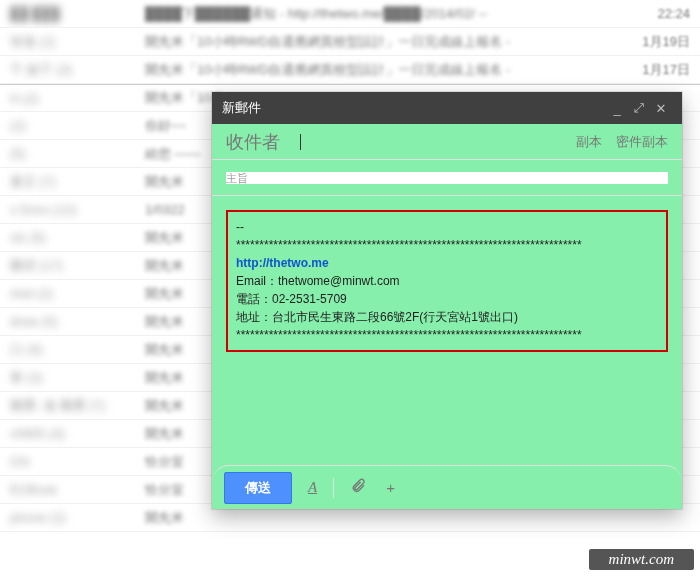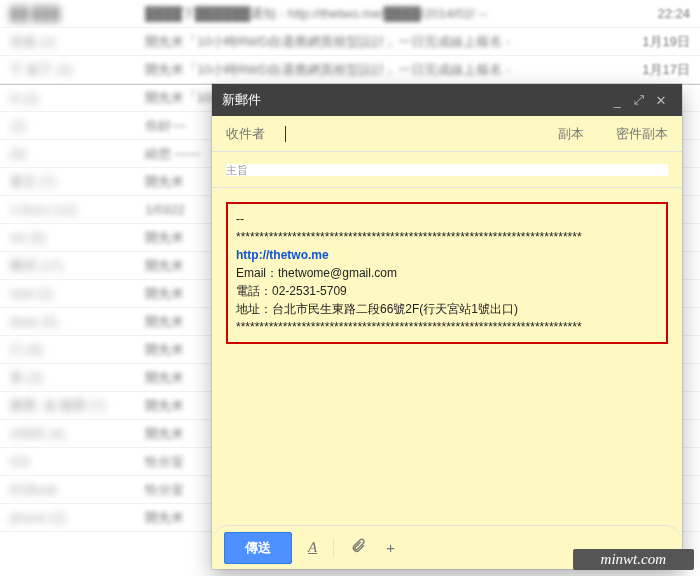--- a/index.html
+++ b/index.html
@@ -7,24 +7,24 @@
   .inbox { position: absolute; top: 0; left: 0; width: 700px; height: 576px; }
   .row { display: flex; align-items: center; height: 28px; border-bottom: 1px solid #f0f0f0; color: #888; padding-right: 10px; overflow: hidden; white-space: nowrap; }
   .row .sender { width: 145px; padding-left: 10px; text-shadow: 0 0 6px #999; color: transparent; filter: blur(2px); }
   .row .subject { flex: 1; color: #777; filter: blur(2px); overflow: hidden; }
   .row .date { width: 60px; text-align: right; color: #777; filter: blur(1px); }
   .divider-line { border-top: 1px solid #ccc; }
 
   .compose {
     position: absolute;
     right: 18px;
-    top: 84px;
+    top: 92px;
     width: 470px;
-    height: 485px;
-    background: #fef9c3;
+    height: 417px;
+    background: #86efac;
     box-shadow: 0 8px 20px rgba(0,0,0,0.3), 0 0 0 1px rgba(0,0,0,0.1);
     display: flex;
     flex-direction: column;
   }
   .compose-header {
     background: #404040;
     color: #fff;
     height: 32px;
     display: flex;
     align-items: center;
@@ -35,24 +35,24 @@
   .compose-header .hicon { width: 22px; text-align: center; color: #bbb; cursor: pointer; font-size: 13px; }
 
   .field-row {
     height: 36px;
     border-bottom: 1px solid #e0e0e0;
     display: flex;
     align-items: center;
     padding: 0 14px;
     color: #777;
   }
-  .field-row .lbl { margin-right: 18px; font-size: 13px; color:#777; }
+  .field-row .lbl { margin-right: 18px; font-size: 18px; color:#777; }
   .field-row .cursor { border-left: 1px solid #333; height: 16px; margin-left: 2px; }
   .field-row .spacer { flex: 1; }
-  .field-row .extra { color: #777; margin-left: 32px; font-size: 13px; }
+  .field-row .extra { color: #777; margin-left: 14px; font-size: 13px; }
 
   .subject-row input {
     border: none; outline: none; width: 100%; font-size: 11px; color:#333;
   }
   .subject-row input::placeholder { color: #999; }
 
   .body-area { flex: 1; padding: 14px; position: relative; overflow: hidden; }
   .sig-box {
     border: 2px solid #d00000;
     padding: 6px 8px;
@@ -88,21 +88,21 @@
 
   .watermark {
     position: absolute;
     right: 6px;
     bottom: 6px;
     background: #555;
     color: #fff;
     font-style: italic;
     font-family: Georgia, serif;
     font-size: 15px;
-    padding: 2px 28px;
+    padding: 2px 20px;
     border-radius: 2px;
   }
 </style>
 </head>
 <body>
 
 <div class="inbox" id="inbox">
     <div class="row">
       <div class="sender">██ ███</div>
       <div class="subject">████下██████通知 - http://thetwo.me/████/2014/02/ --</div>
@@ -218,21 +218,21 @@
 
   <div class="field-row subject-row">
     <input type="text" placeholder="主旨" style="">
   </div>
 
   <div class="body-area">
     <div class="sig-box">
       <div>--</div>
       <div>**************************************************************************</div>
       <a class="link">http://thetwo.me</a>
-      <div>Email：thetwome@gmail.com</div>
+      <div>Email：thetwome@minwt.com</div>
       <div>電話：02-2531-5709</div>
       <div>地址：台北市民生東路二段66號2F(行天宮站1號出口)</div>
       <div>**************************************************************************</div>
     </div>
   </div>
 
   <div class="toolbar">
     <button class="send-btn">傳送</button>
     <span class="tb-icon format-icon">A</span>
     <span class="tb-sep"></span>

